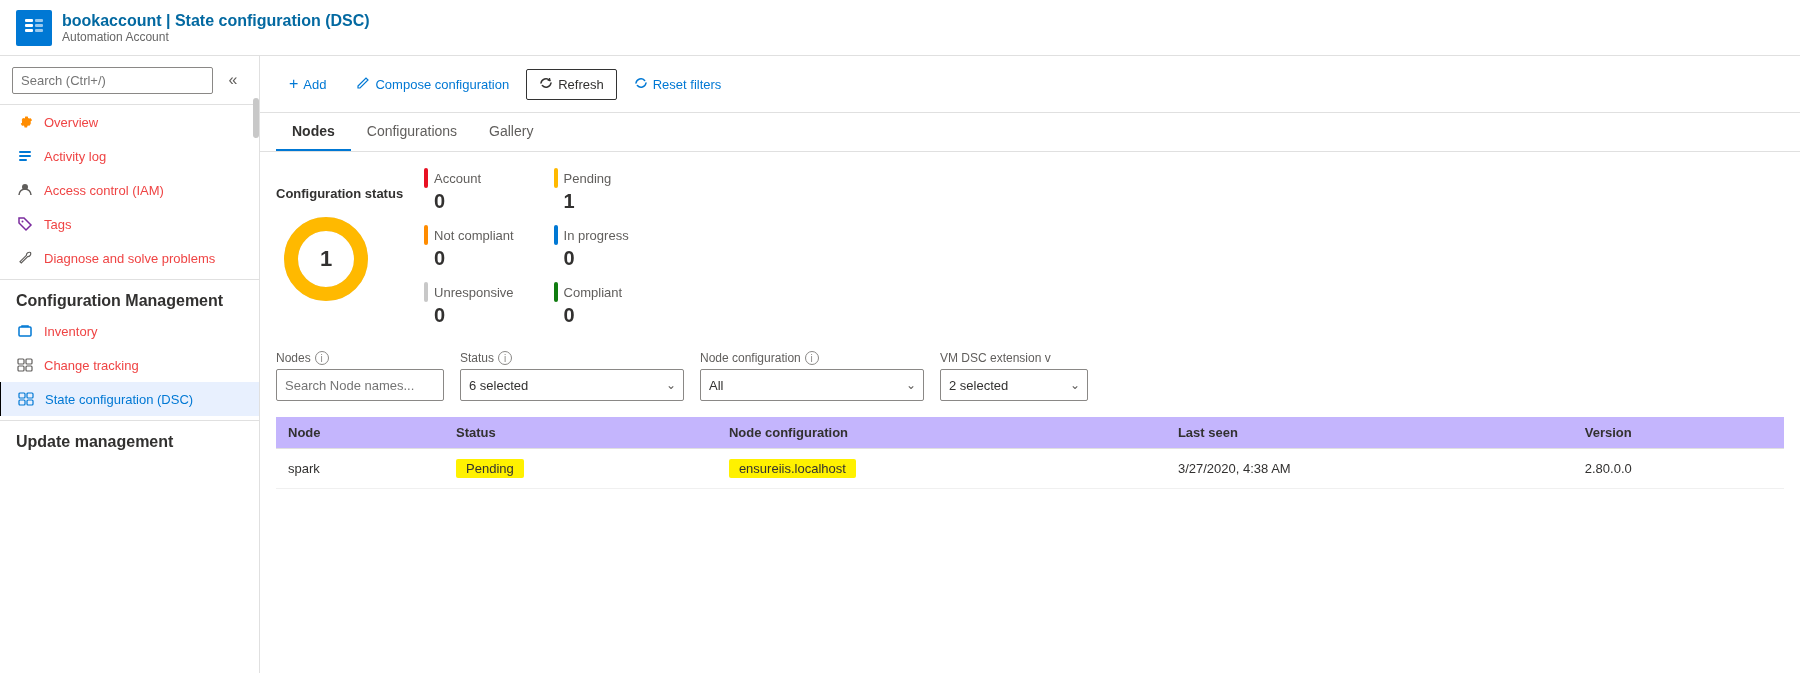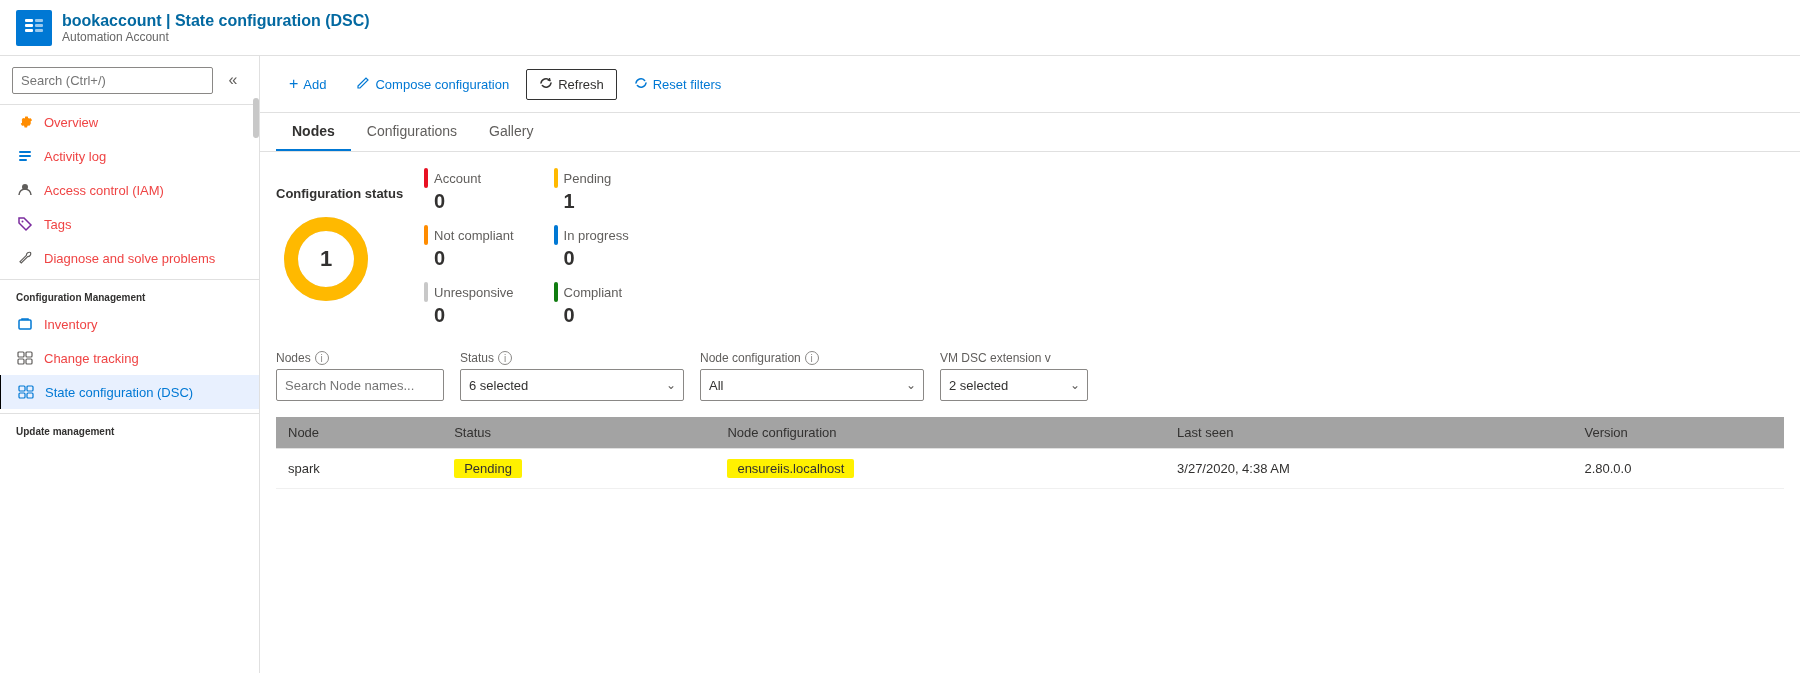--- a/index.html
+++ b/index.html
@@ -26,21 +26,21 @@
     }
     .sidebar-search {
       padding: 10px 12px; border-bottom: 1px solid #e0e0e0; display: flex; align-items: center; gap: 6px;
     }
     .sidebar-search input {
       width: 100%; border: 1px solid #8a8886; border-radius: 2px; padding: 5px 8px; font-size: 13px; color: #605e5c; outline: none;
     }
     .collapse-btn {
       width: 28px; height: 28px; border: none; background: none; cursor: pointer; color: #605e5c; font-size: 16px; display: flex; align-items: center; justify-content: center; flex-shrink: 0;
     }
-    .sidebar-section-header { padding: 8px 16px 4px 16px; font-size: 10px; font-weight: 600; color: #323130; }
+    .sidebar-section-header { padding: 8px 16px 4px 16px; font-size: 16px; font-weight: 600; color: #323130; }
     .sidebar-divider { border: none; border-top: 1px solid #e0e0e0; margin: 4px 0; }
 
     .sidebar-item {
       display: flex; align-items: center; padding: 8px 16px; gap: 10px; cursor: pointer; color: #ef4444; font-size: 13px;
     }
     .sidebar-item.active { background: #e8f0fe; border-left: 1px solid #000000; color: #0078d4; }
     .sidebar-item-icon { width: 18px; height: 18px; display: flex; align-items: center; justify-content: center; flex-shrink: 0; }
     .sidebar-scrollbar {
       position: absolute; right: 0; top: 42px; width: 6px; height: 40px; background: #c8c8c8; border-radius: 3px;
     }
@@ -98,21 +98,21 @@
     }
     .filter-select-caret {
       position: absolute; right: 8px; pointer-events: none; color: #605e5c; font-size: 12px;
     }
     .filter-select-wide { width: 224px; }
     .filter-select-medium { width: 148px; }
 
     
     .data-table { width: 100%; border-collapse: collapse; }
     .data-table th {
-      text-align: left; padding: 8px 12px; font-size: 13px; font-weight: 400; color: #323130; border-bottom: 1px solid #e0e0e0; background: #a3a3a3;
+      text-align: left; padding: 8px 12px; font-size: 13px; font-weight: 700; color: #323130; border-bottom: 1px solid #e0e0e0; background: #c4b5fd;
     }
     .data-table td {
       padding: 10px 12px; font-size: 13px; color: #323130; border-bottom: 1px solid #f0f0f0;
     }
 
     .badge {
       display: inline-block; padding: 2px 10px; border-radius: 2px; font-size: 13px; font-weight: 500;
     }
     .badge-pending { background: #fff100; color: #323130; }
     .badge-highlight { background: #fff100; color: #323130; }

